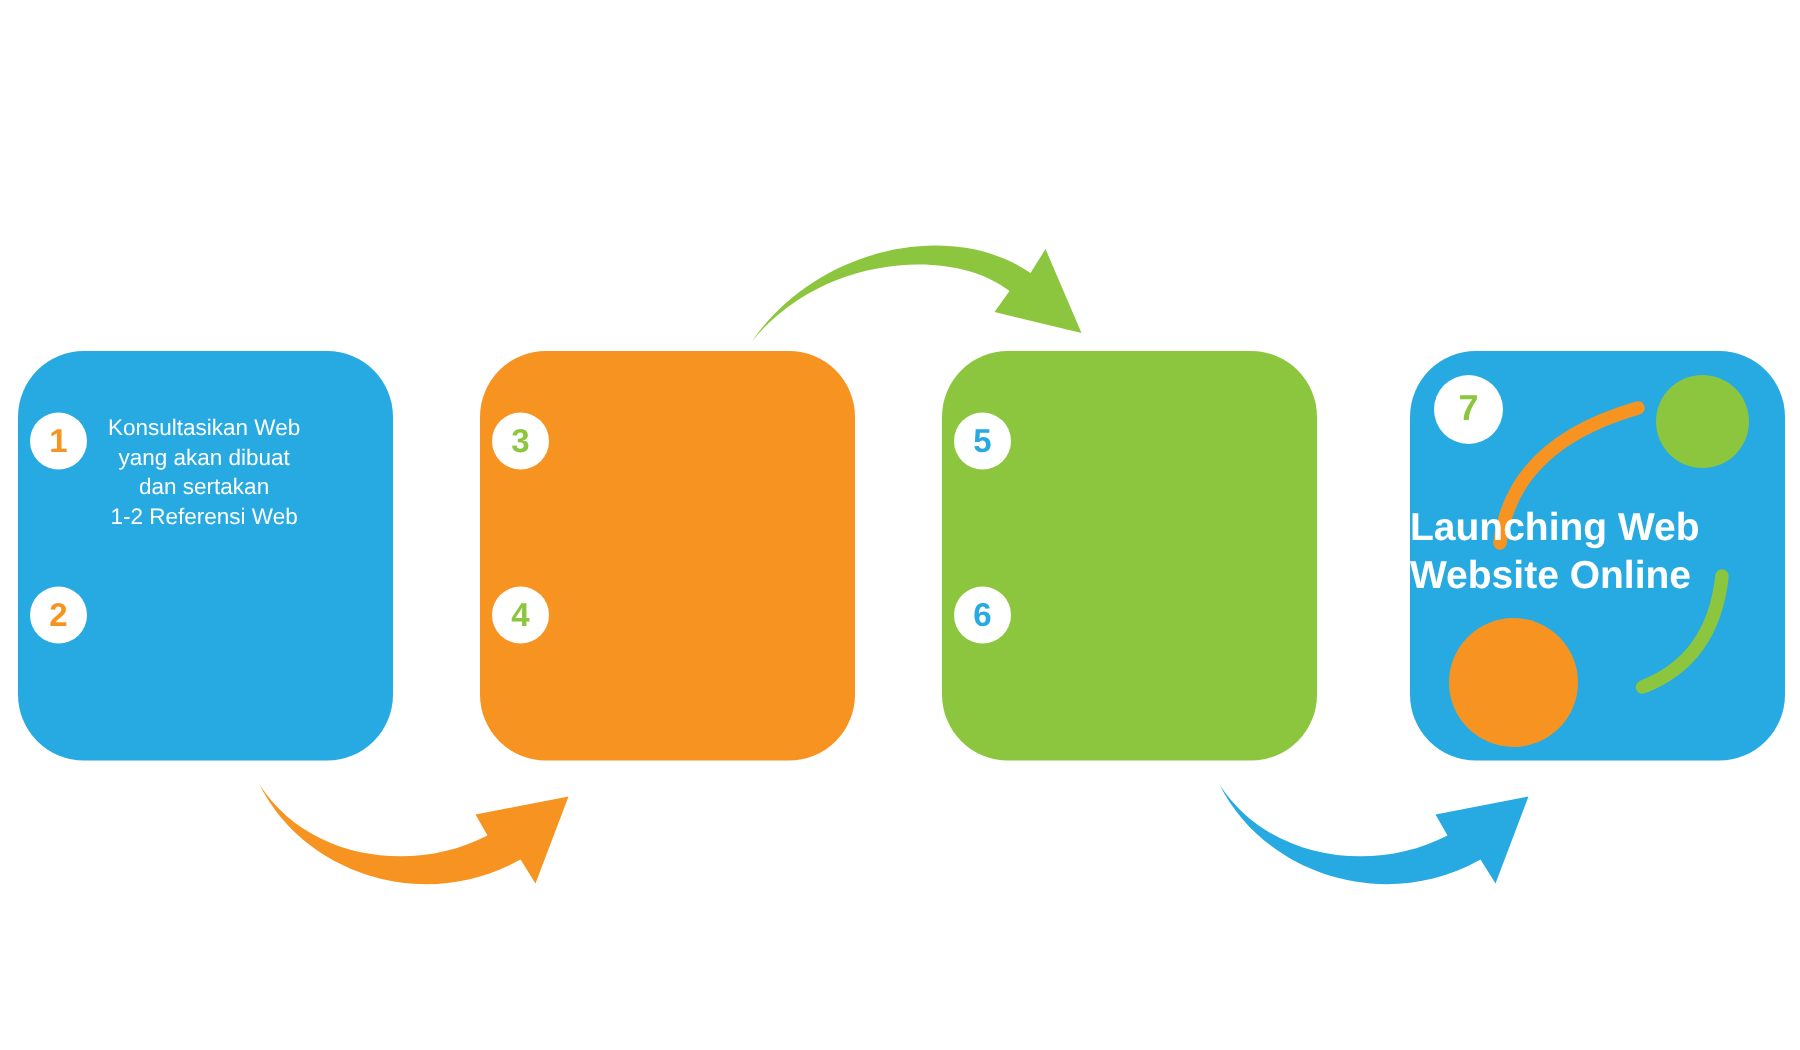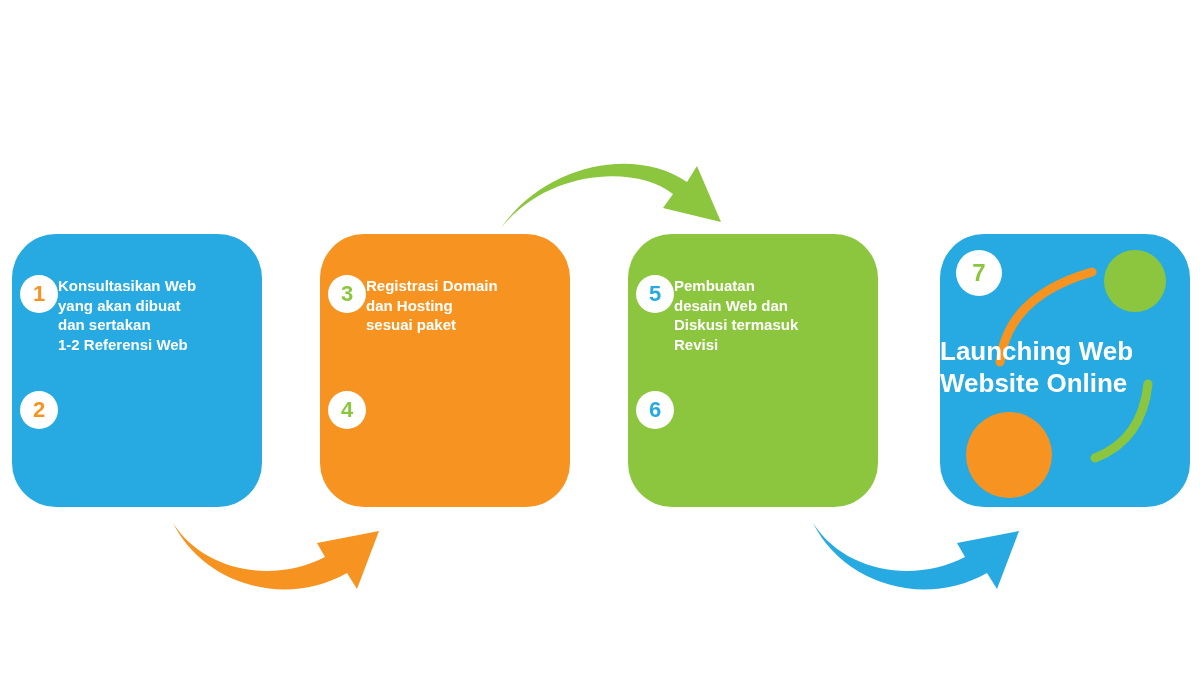--- a/index.html
+++ b/index.html
@@ -57,25 +57,26 @@
     line-height: 1;
     margin-top: 1px;
   }
   .badge.num-orange { color: #F79421; }
   .badge.num-green  { color: #8CC63E; }
   .badge.num-blue   { color: #27AAE1; }
 
   .step-text {
     color: #ffffff;
     font-size: 15px;
-    font-weight: bold;
+    font-weight: normal;
     line-height: 1.30;
-    margin-left: 0;
+    margin-left: 14px;
     white-space: pre-line;
     padding-top: 2px;
+    text-align: center;
   }
 
   
   #c1-row1 { top: 40px; }
   #c1-row2 { top: 156px; }
   #c2-row1 { top: 40px; }
   #c2-row2 { top: 156px; }
   #c3-row1 { top: 40px; }
   #c3-row2 { top: 156px; }
 
@@ -146,36 +147,29 @@
 1-2 Referensi Web</div>
     </div>
     <div class="step-row" id="c1-row2">
       <div class="badge num-orange">2</div>
     </div>
   </div>
 
   <div class="card" id="card-2">
     <div class="step-row" id="c2-row1">
       <div class="badge num-green">3</div>
-      <div class="step-text">Registrasi Domain
-dan Hosting
-sesuai paket</div>
     </div>
     <div class="step-row" id="c2-row2">
       <div class="badge num-green">4</div>
     </div>
   </div>
 
   <div class="card" id="card-3">
     <div class="step-row" id="c3-row1">
       <div class="badge num-blue">5</div>
-      <div class="step-text">Pembuatan
-desain Web dan
-Diskusi termasuk
-Revisi</div>
     </div>
     <div class="step-row" id="c3-row2">
       <div class="badge num-blue">6</div>
     </div>
   </div>
 
   <div class="card" id="card-4">
     <div class="deco" id="deco-green-circle"></div>
     <div class="deco" id="deco-orange-circle"></div>
 

